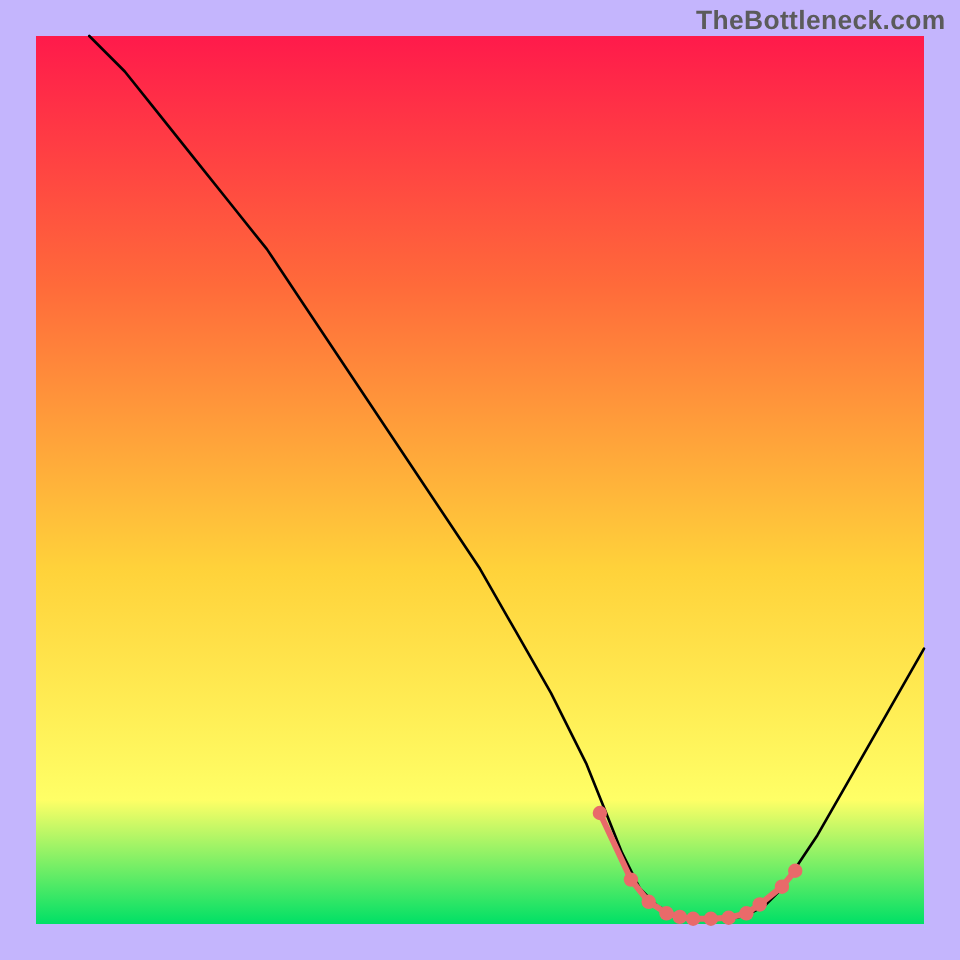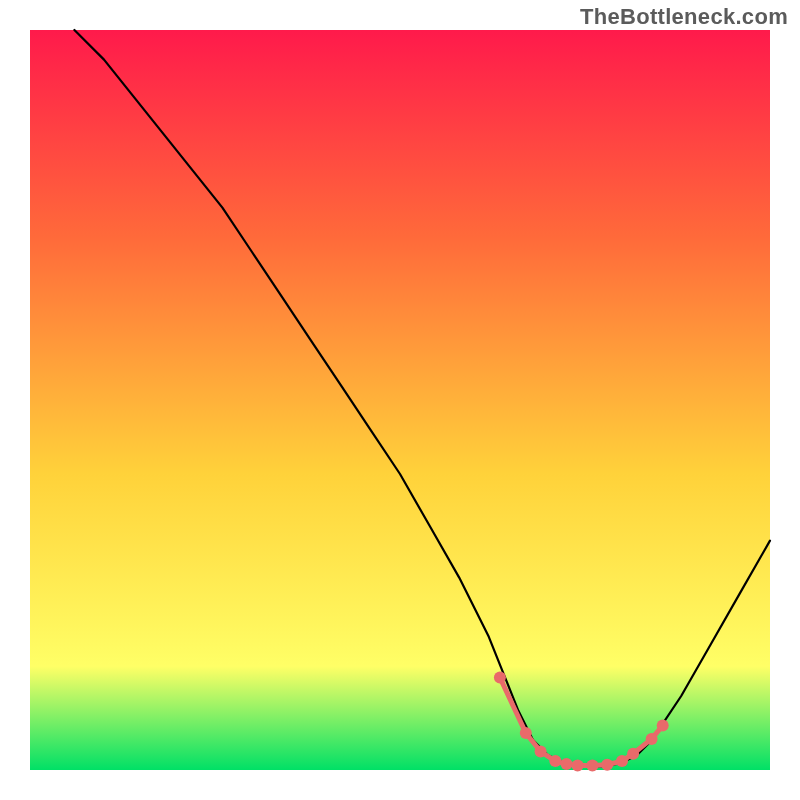--- a/index.html
+++ b/index.html
@@ -8,21 +8,21 @@
     width: 800px;
     height: 800px;
     background: #000;
     overflow: hidden;
     font-family: Arial, Helvetica, sans-serif;
   }
   .frame {
     position: relative;
     width: 800px;
     height: 800px;
-    background: #ffffff;
+    background: #c4b5fd;
   }
   .watermark {
     position: absolute;
     top: 4px;
     right: 12px;
     color: #5b5b5b;
     font-size: 22px;
     font-weight: 600;
     letter-spacing: 0.3px;
     z-index: 10;

